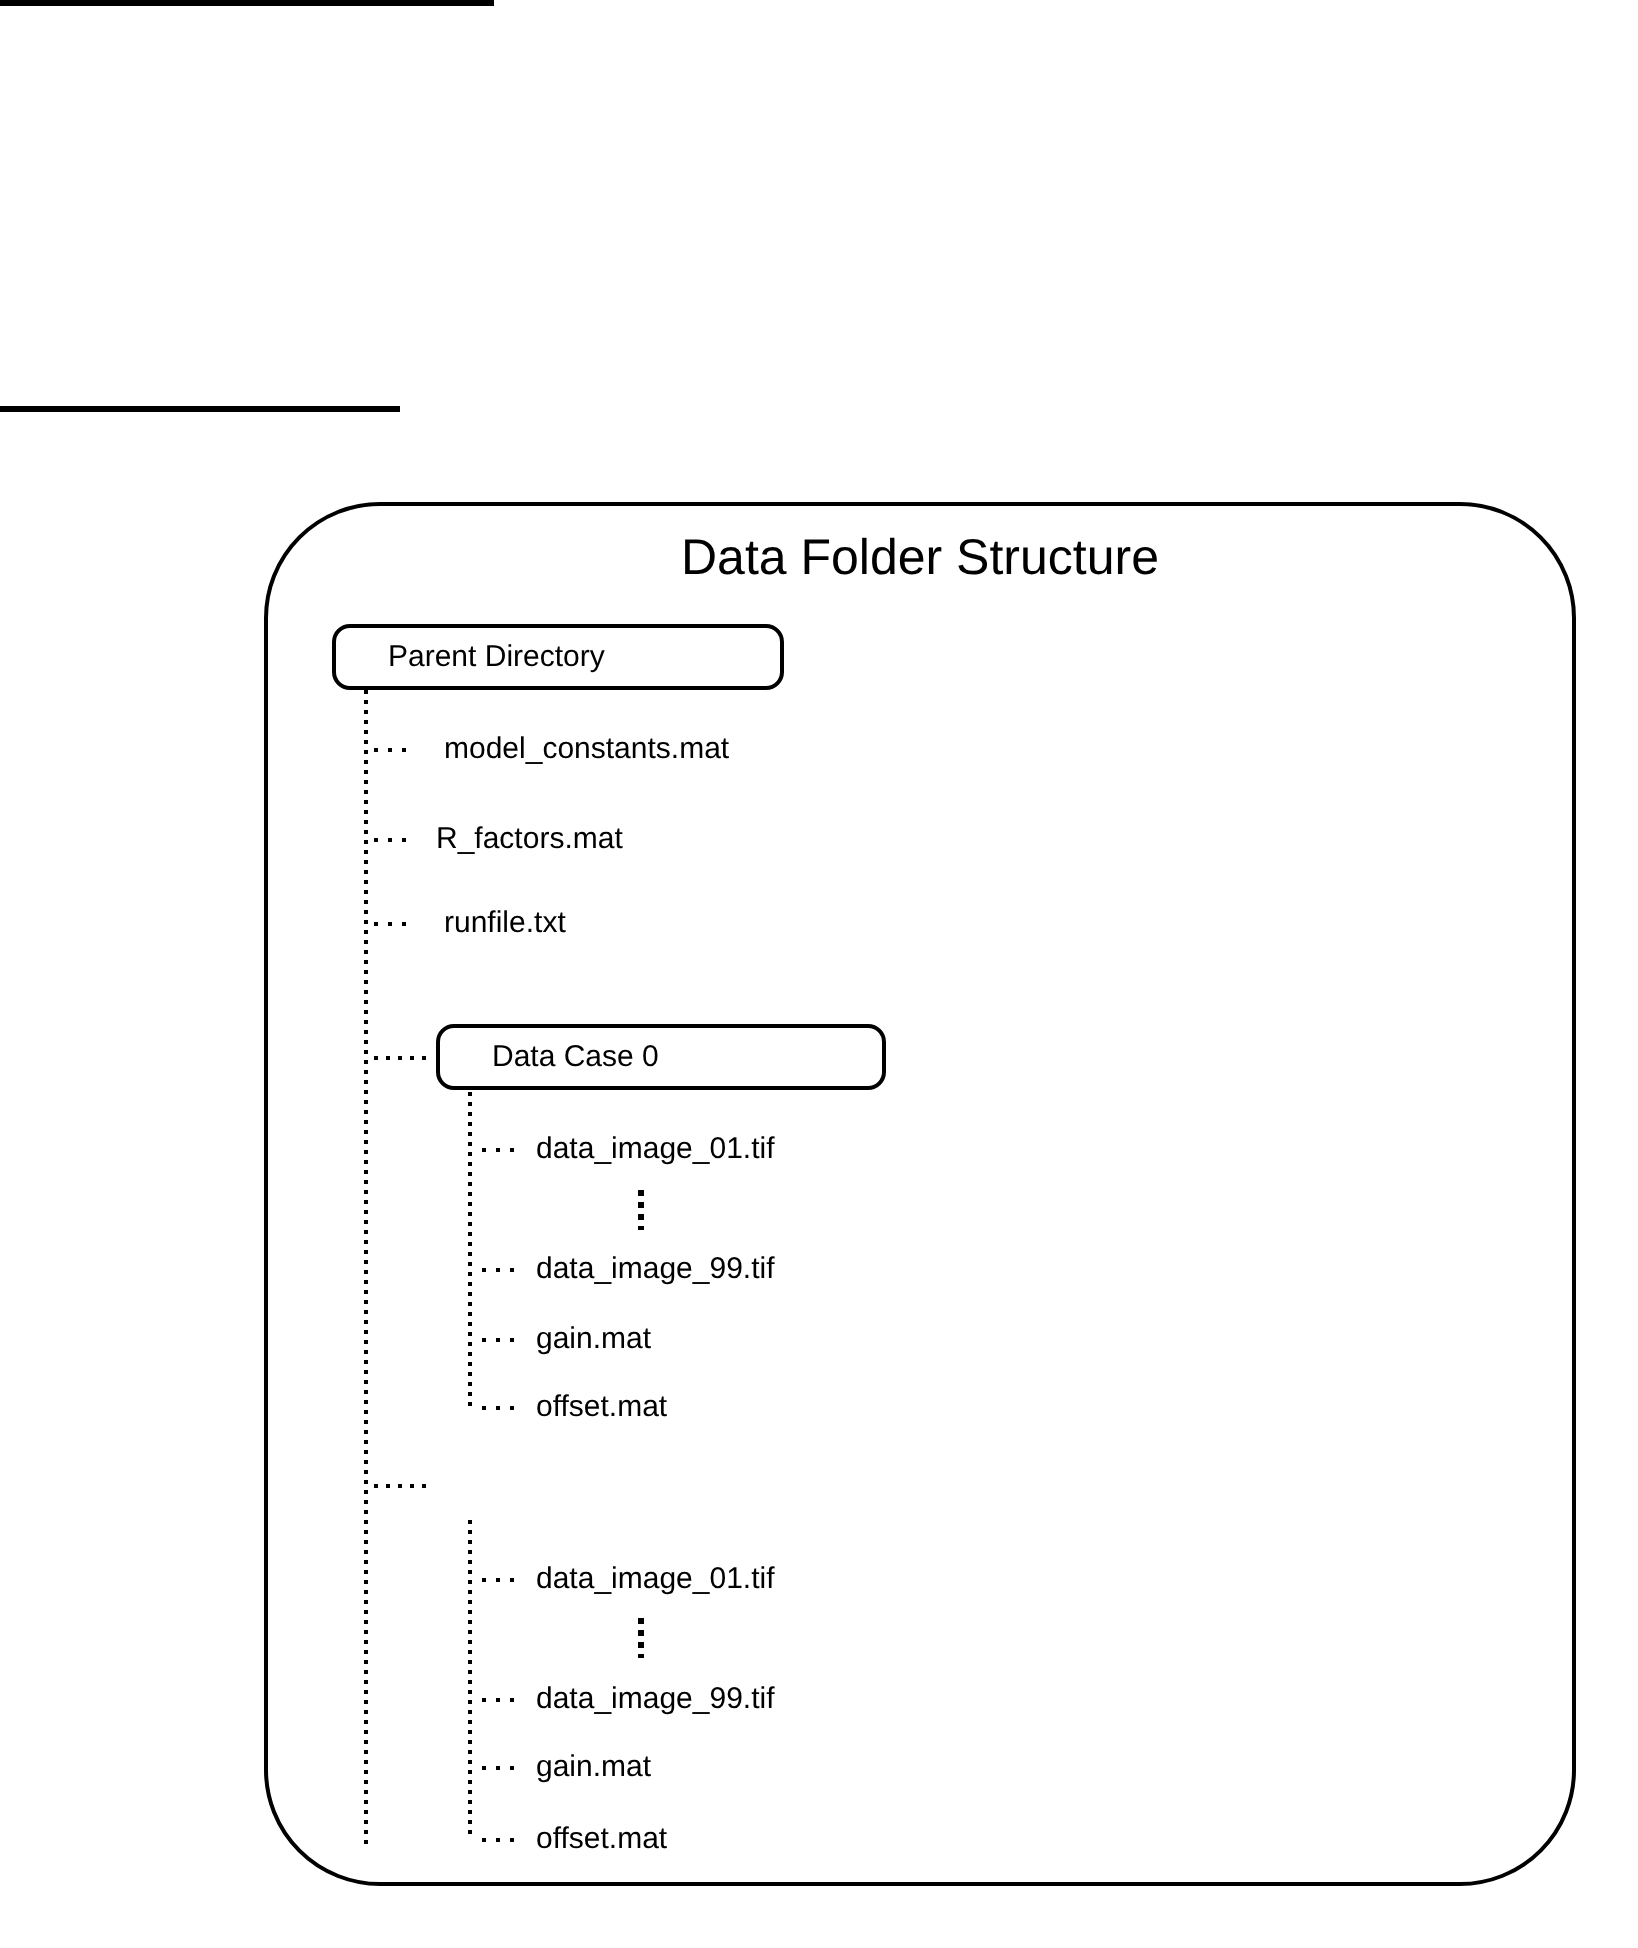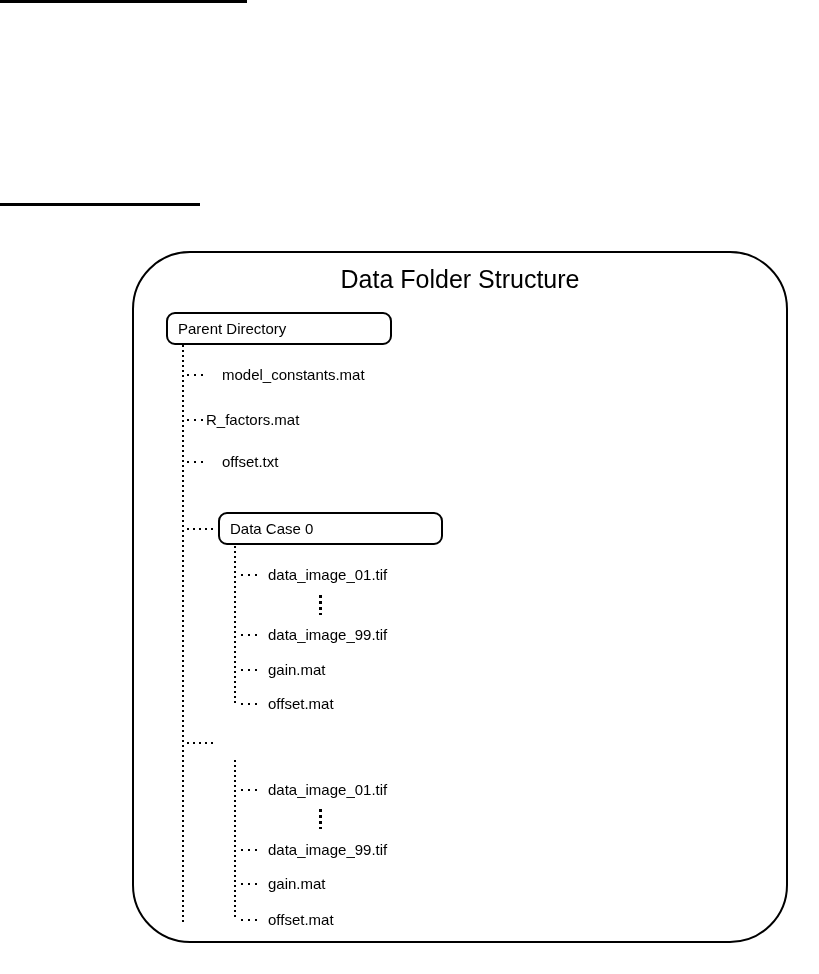--- a/index.html
+++ b/index.html
@@ -31,21 +31,21 @@
     white-space: nowrap;
   }
   .node-box {
     position: absolute;
     border: 2px solid #000000;
     border-radius: 9px;
     background: #ffffff;
     box-sizing: border-box;
     display: flex;
     align-items: center;
-    padding-left: 10px;
+    padding-left: 26px;
     font-size: 15px;
     white-space: nowrap;
   }
   .vline {
     position: absolute;
     width: 2px;
     background: repeating-linear-gradient(180deg, #000000 0 2px, transparent 2px 5px);
   }
   .hdots {
     position: absolute;
@@ -85,24 +85,24 @@
   <div class="node-box" style="left:166px; top:312px; width:226px; height:33px;">
     <span>Parent Directory</span>
   </div>
 
   <div class="vline" style="left:182px; top:345px; height:577px;"></div>
 
   <div class="hdots" style="left:187px; top:374px;"></div>
   <div class="flabel" style="left:222px; top:365px;text-align:center;">model_constants.mat</div>
 
   <div class="hdots" style="left:187px; top:419px;"></div>
-  <div class="flabel" style="left:206px; top:410px;">R_factors.mat</div>
+  <div class="flabel" style="left:218px; top:410px;">R_factors.mat</div>
 
   <div class="hdots" style="left:187px; top:461px;"></div>
-  <div class="flabel" style="left:222px; top:452px;">offset.txt</div>
+  <div class="flabel" style="left:222px; top:452px;">runfile.txt</div>
 
   <div class="hdots hdots-long" style="left:187px; top:528px;"></div>
   <div class="node-box" style="left:218px; top:512px; width:225px; height:33px;">
     <span>Data Case 0</span>
   </div>
   <div class="vline" style="left:234px; top:546px; height:158px;"></div>
 
   <div class="hdots" style="left:241px; top:574px;"></div>
   <div class="flabel" style="left:268px; top:565px;">data_image_01.tif</div>
 

